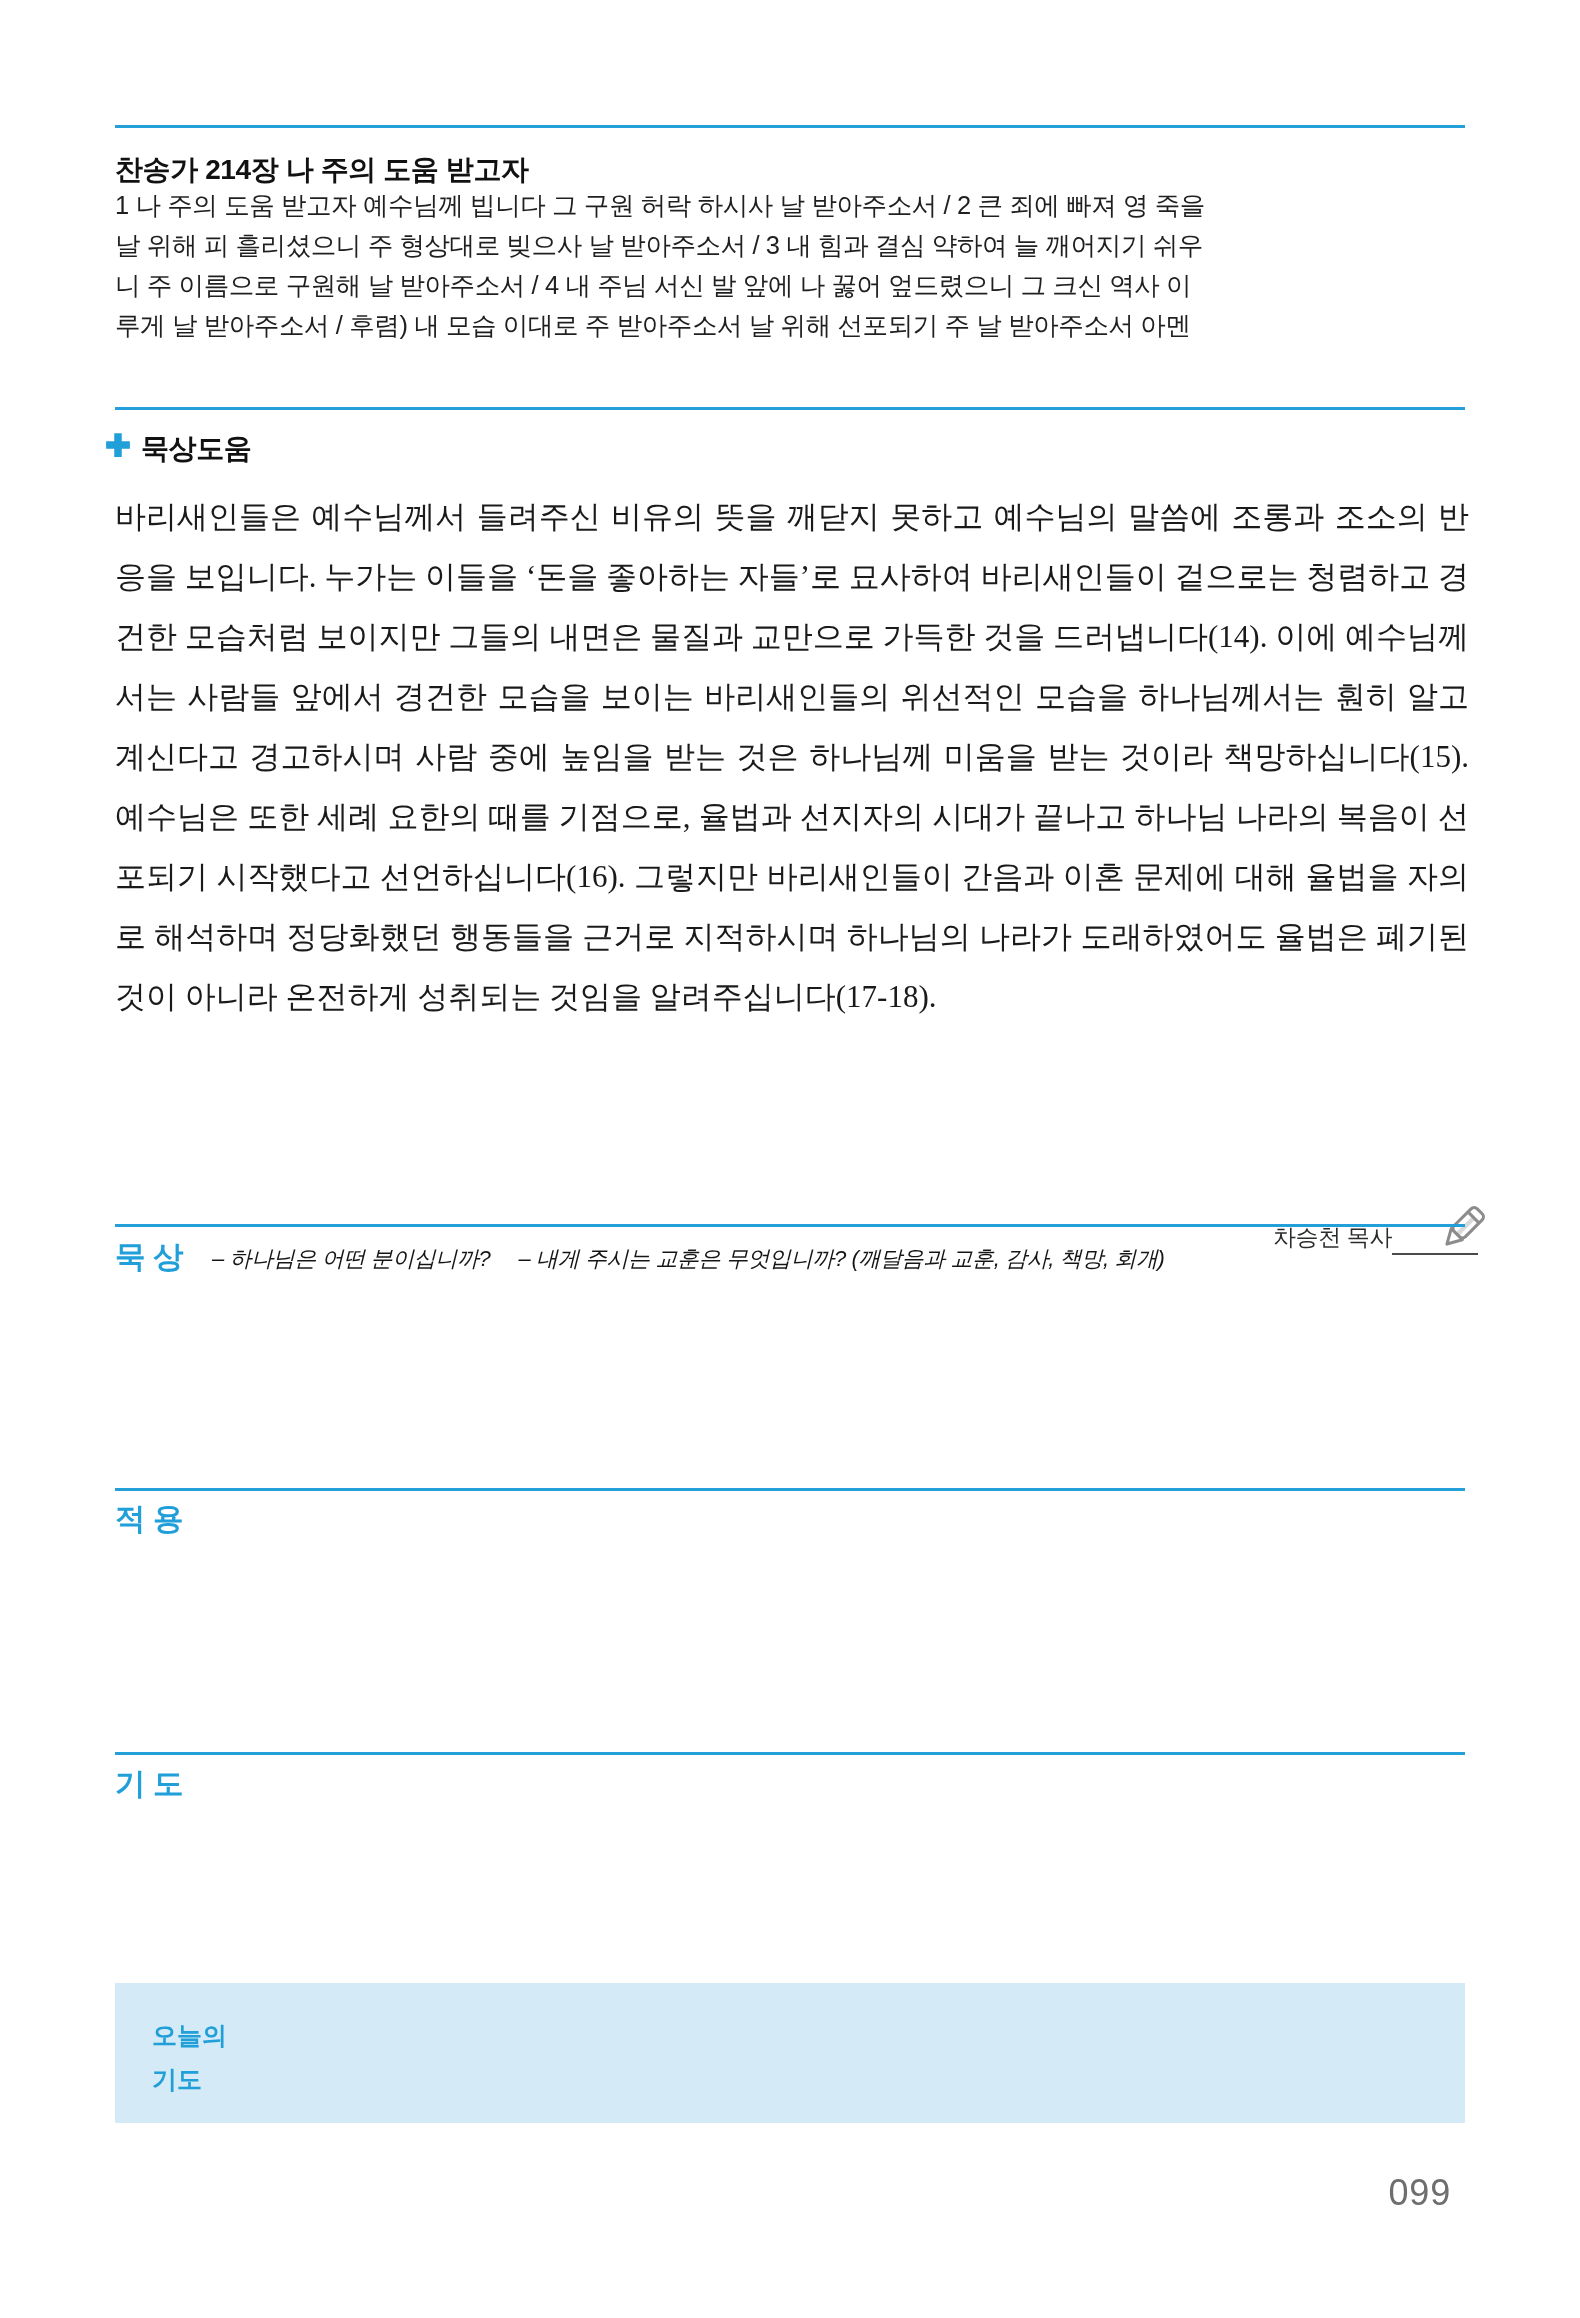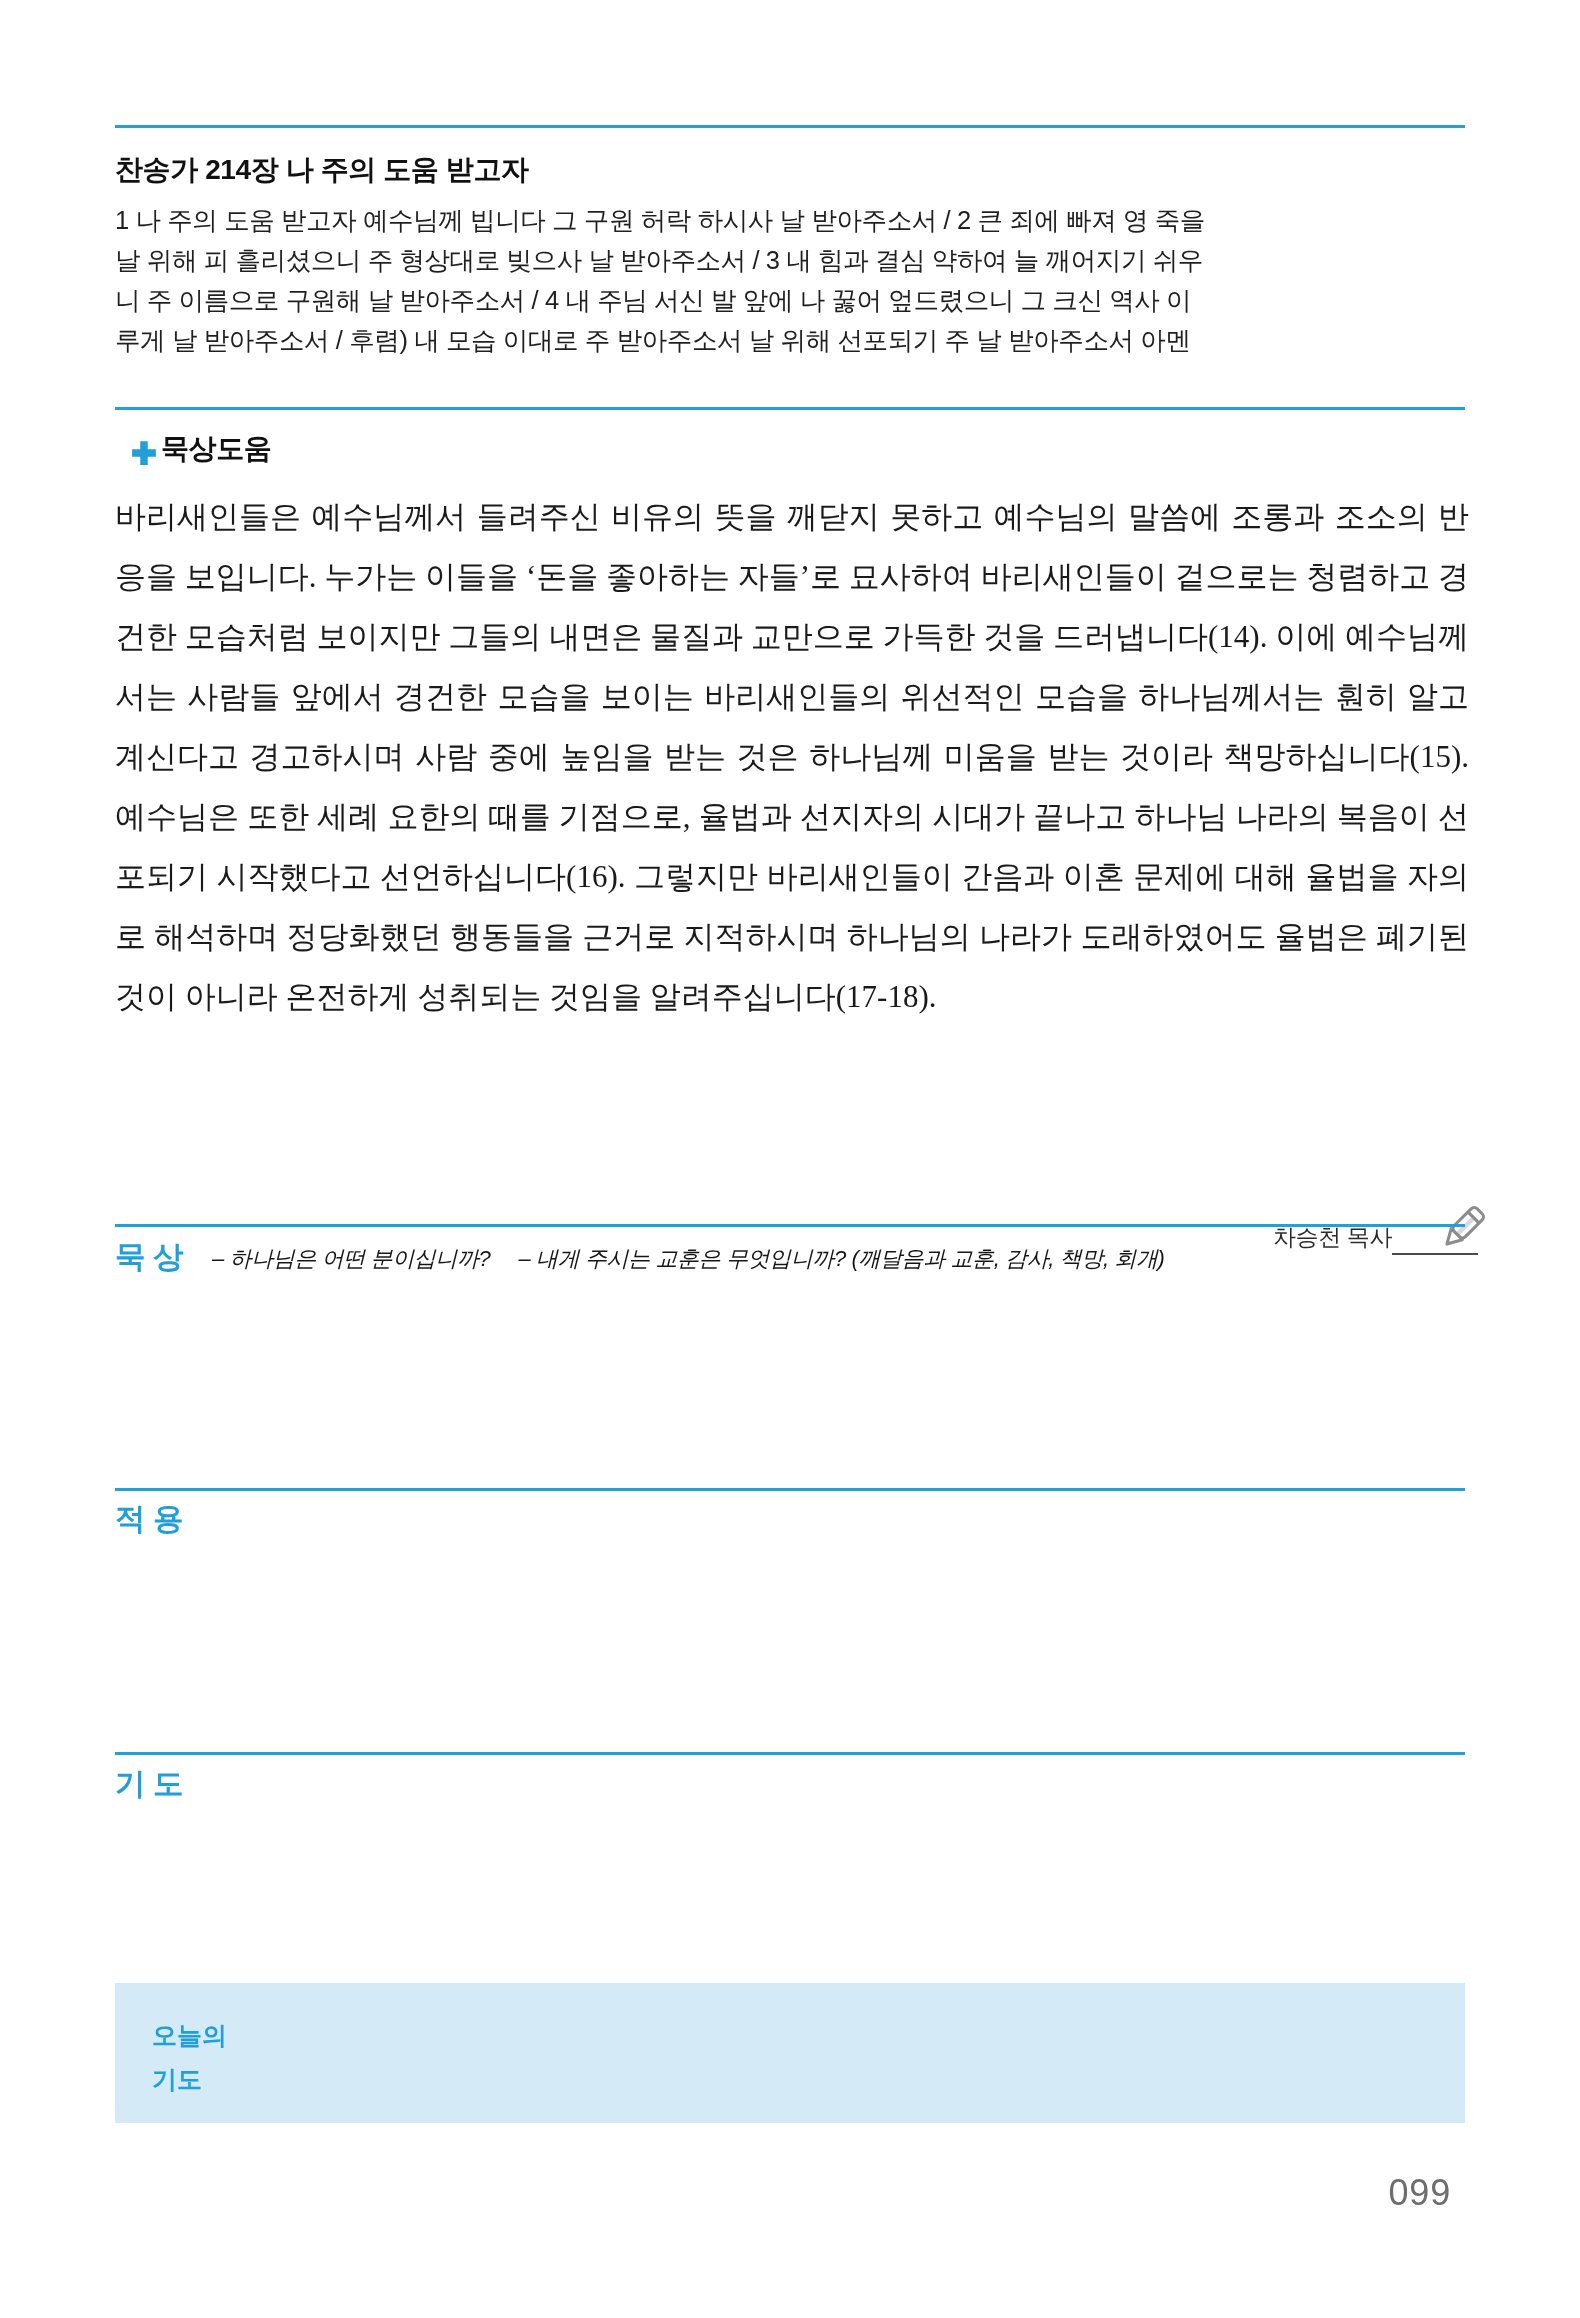--- a/index.html
+++ b/index.html
@@ -23,34 +23,34 @@
     position:absolute;
     left:115px; top:151px;
     width:1350px;
     font-size:28px;
     font-weight:700;
     color:#111111;
     letter-spacing:-0.4px;
   }
   .hymn-lyrics{
     position:absolute;
-    left:115px; top:200px;
+    left:115px; top:185px;
     width:1359px;
     font-size:25.5px;
     line-height:40px;
     color:#1f1f1f;
     letter-spacing:-0.4px;
   }
   
   .mh-header{
     position:absolute;
-    left:129px; top:430px;
+    left:103px; top:430px;
     display:flex;
-    align-items:flex-end;
-    gap:2px;
+    align-items:flex-start;
+    gap:8px;
   }
   .mh-header .plus{width:30px;height:30px;display:block;}
   .mh-title{
     font-size:28px;
     font-weight:700;
     color:#111111;
     letter-spacing:-0.4px;
   }
   .mh-body{
     position:absolute;

